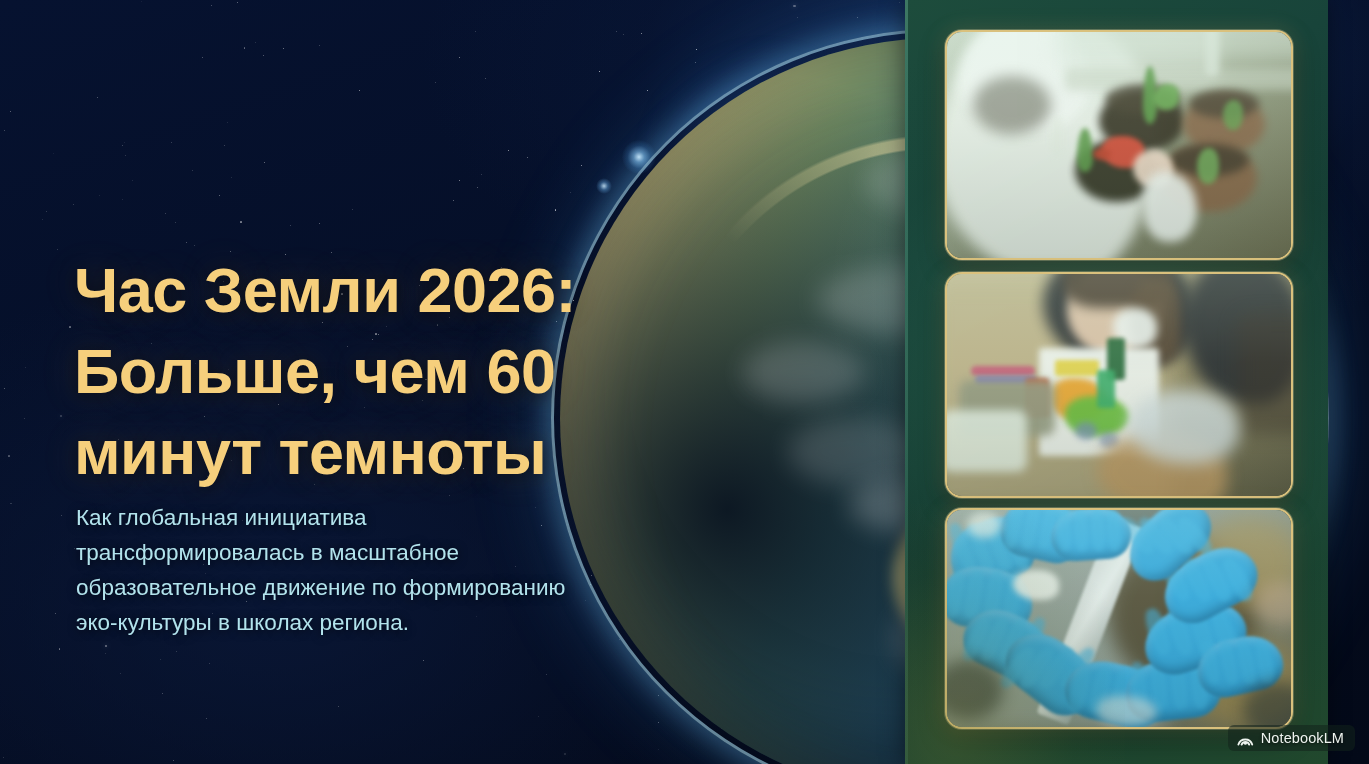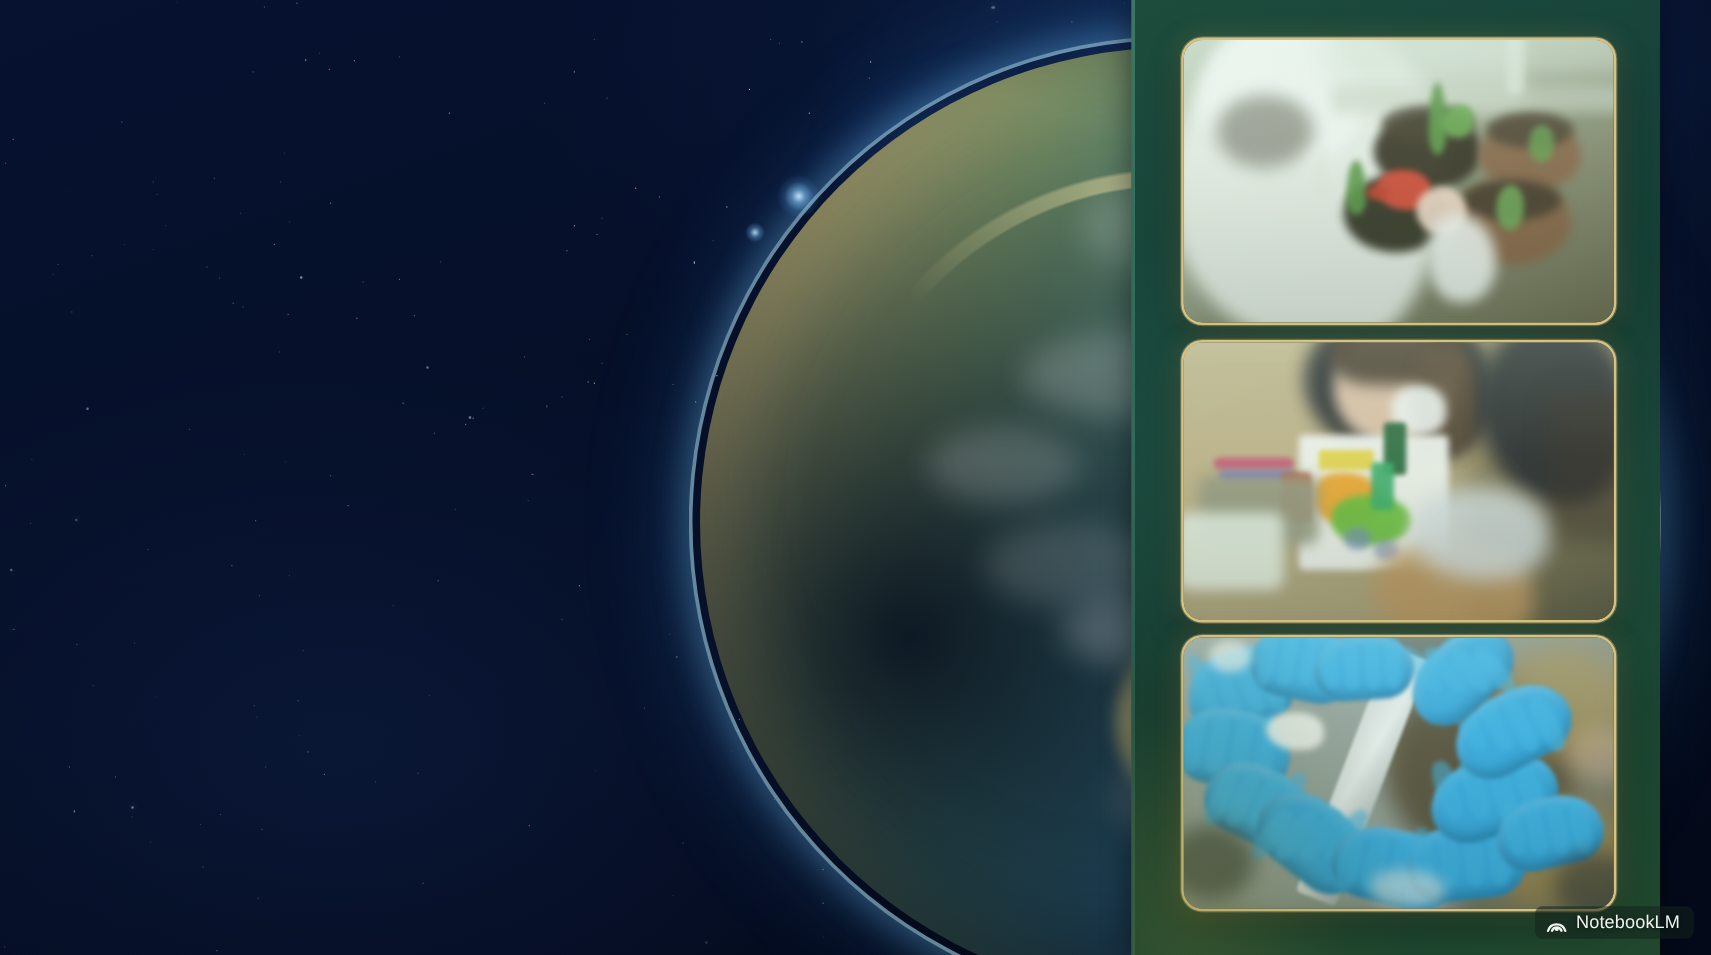--- a/index.html
+++ b/index.html
@@ -523,21 +523,28 @@
         <div class="cloud" style="left: 66%; top: 16%; width: 20%; height: 8%; opacity: 0.27;"></div>
         <div class="cloud" style="left: 50%; top: 88%; width: 28%; height: 12%; opacity: 0.23;"></div>
         <div class="cloud" style="left: 24%; top: 40%; width: 16%; height: 8%; opacity: 0.45;"></div>
         <div class="cloud" style="left: 72%; top: 62%; width: 18%; height: 10%; opacity: 0.25;"></div>
         <div class="cloud" style="left: 38%; top: 58%; width: 16%; height: 7%; opacity: 0.54;"></div>
       </div>
     <div class="limb"></div>
     <div class="limb-hot"></div>
   </div>
 
-
+  <h1 class="headline">Час Земли 2026:
+Больше, чем 60
+минут темноты</h1>
+
+  <p class="subhead">Как глобальная инициатива
+трансформировалась в масштабное
+образовательное движение по формированию
+эко-культуры в школах региона.</p>
 
   <div class="panel">
     <div class="panel-edge-left"></div>
 
     <div class="card card-1">
       <div class="photo p1" id="photo1">
           <div class="soft" style="left: -10px; top: -20px; width: 220px; height: 270px; background: rgb(238, 242, 234); border-radius: 48% 52% 40% 60% / 55% 45%; filter: blur(7px); opacity: 0.95;"></div>
           <div class="soft" style="left: 12px; top: -18px; width: 132px; height: 118px; background: rgb(246, 248, 244); border-radius: 50% 50% 44% 56% / 58% 58% 42% 42%; filter: blur(6px); opacity: 0.98;"></div>
           <div class="soft" style="left: 26px; top: 44px; width: 78px; height: 58px; background: rgb(92, 90, 74); border-radius: 50%; filter: blur(7px); opacity: 0.55;"></div>
           <div class="soft" style="left: 120px; top: -16px; width: 150px; height: 74px; background: rgb(227, 233, 223); border-radius: 8px; filter: blur(9px); opacity: 0.55;"></div>

